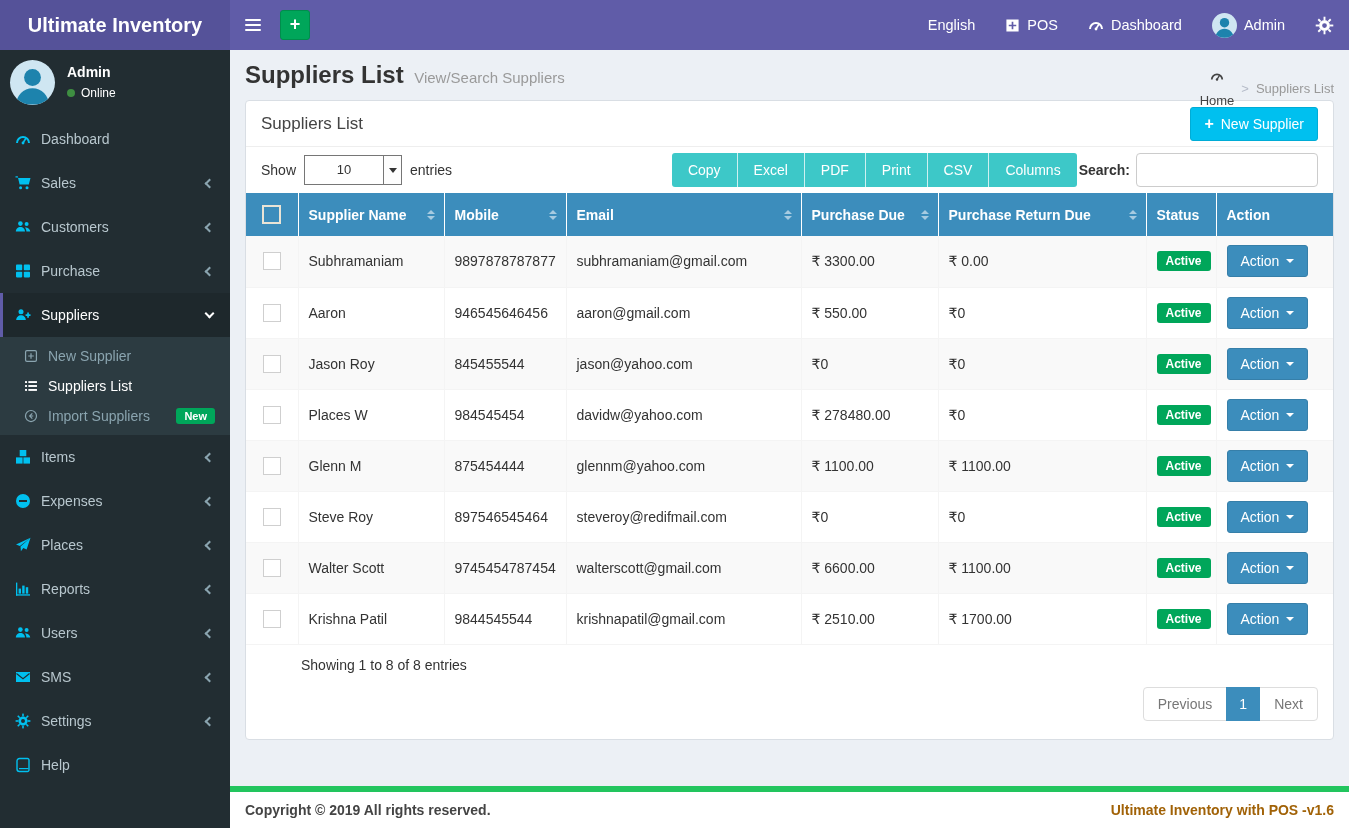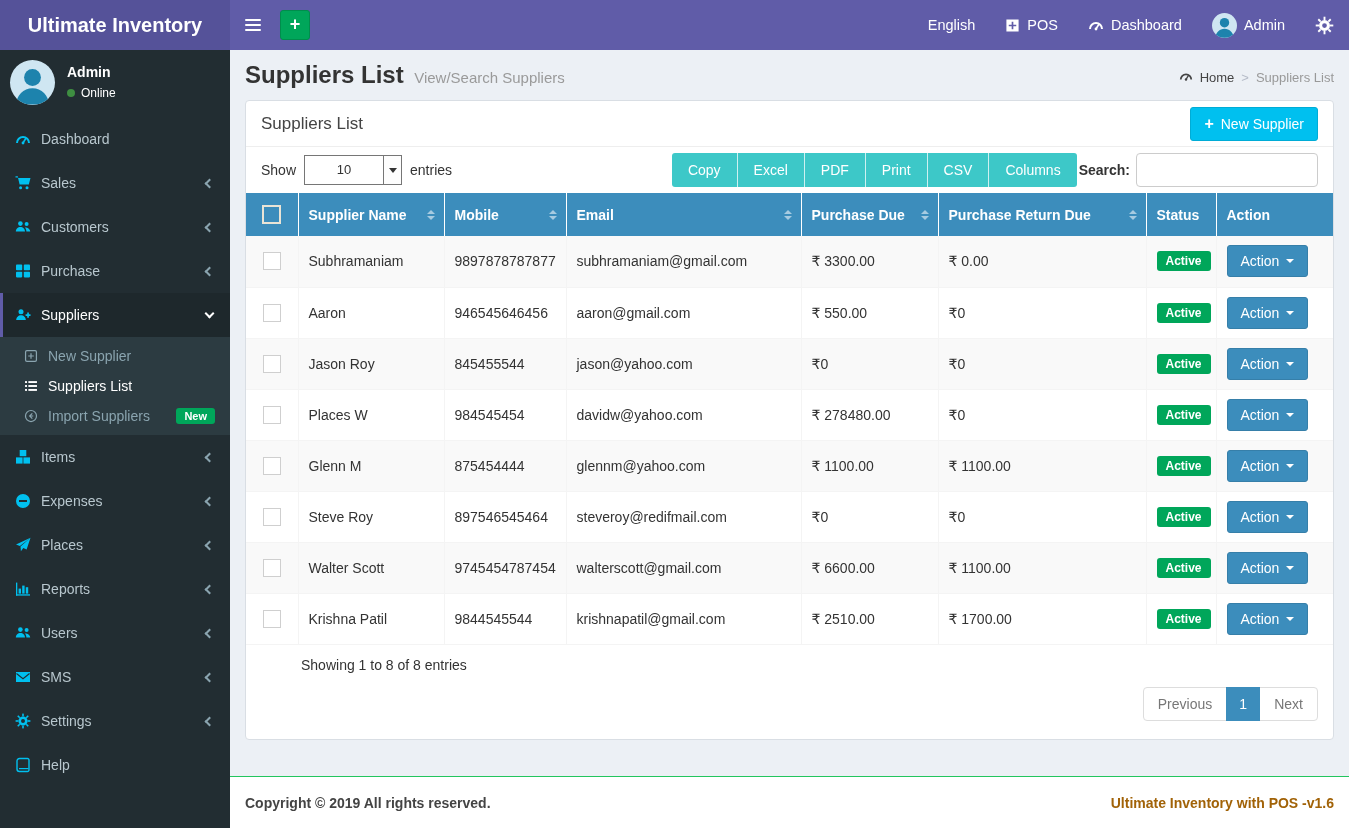--- a/index.html
+++ b/index.html
@@ -79,21 +79,21 @@
     margin-left:auto; background:#00a65a; color:#fff; font-size:11px; font-weight:bold;
     padding:2px 8px; border-radius:3px;
   }
 
   
   .content-wrapper { position:absolute; left:230px; top:50px; right:0; bottom:42px; background:#ecf0f5; }
   .content-header { position:relative; height:50px; padding:11px 15px 0 15px; }
   .page-title { display:inline; font-size:24px; font-weight:600; color:#333; }
   .page-subtitle { font-size:15px; color:#9a9a9a; margin-left:6px; font-weight:normal; }
   .breadcrumb { position:absolute; right:15px; top:19px; display:flex; align-items:center; gap:7px; font-size:13px; }
-  .breadcrumb .bc-home { display:flex; align-items:center; gap:7px; color:#444; cursor:pointer; }
+  .breadcrumb .bc-home { display:flex; align-items:center; gap:7px; color:#444; cursor:pointer;flex-direction:column; }
   .breadcrumb .bc-sep { color:#b5bbc8; }
   .breadcrumb .bc-current { color:#999; }
 
   .panel {
     margin:0 15px; background:#fff; border:1px solid #d9dee4; border-radius:4px;
     min-height:626px;
   }
   .panel-heading {
     display:flex; align-items:center; justify-content:space-between;
     padding:6px 15px; height:46px; border-bottom:1px solid #eee;
@@ -168,22 +168,22 @@
   .page-btn {
     height:34px; padding:0 14px; background:#fff; border:1px solid #ddd; color:#777;
     font-size:14px; cursor:pointer; margin-left:-1px; font-family:inherit;
   }
   .page-btn.first { border-radius:4px 0 0 4px; margin-left:0; }
   .page-btn.last { border-radius:0 4px 4px 0; }
   .page-btn.active { background:#3c8dbc; border-color:#3c8dbc; color:#fff; position:relative; z-index:1; width:34px; padding:0; }
 
   
   .main-footer {
-    position:absolute; left:230px; right:0; bottom:0; height:52px;
-    background:#fff; border-top:1px solid #22c55e;
+    position:absolute; left:230px; right:0; bottom:0; height:42px;
+    background:#fff; border-top:6px solid #22c55e;
     display:flex; align-items:center; justify-content:space-between; padding:0 15px;
     font-size:14px; color:#444;
   }
   .footer-left { font-weight:bold; }
   .footer-right { font-weight:bold; color:#a16207; }
 </style>
 </head>
 <body>
 
 <div class="app">

